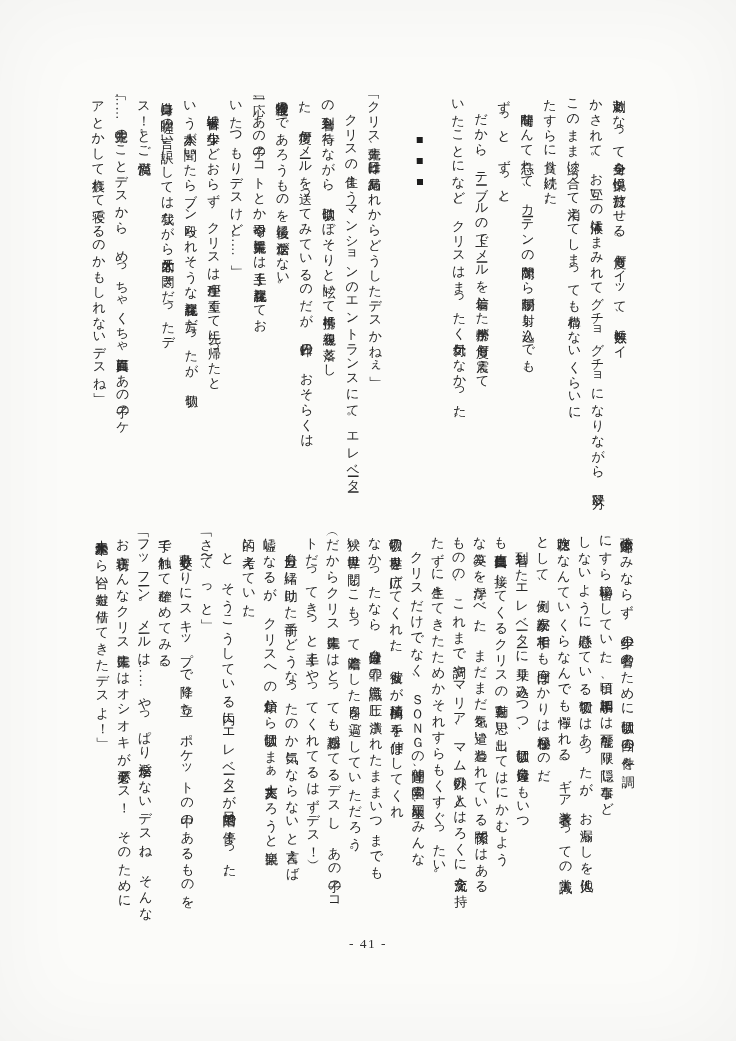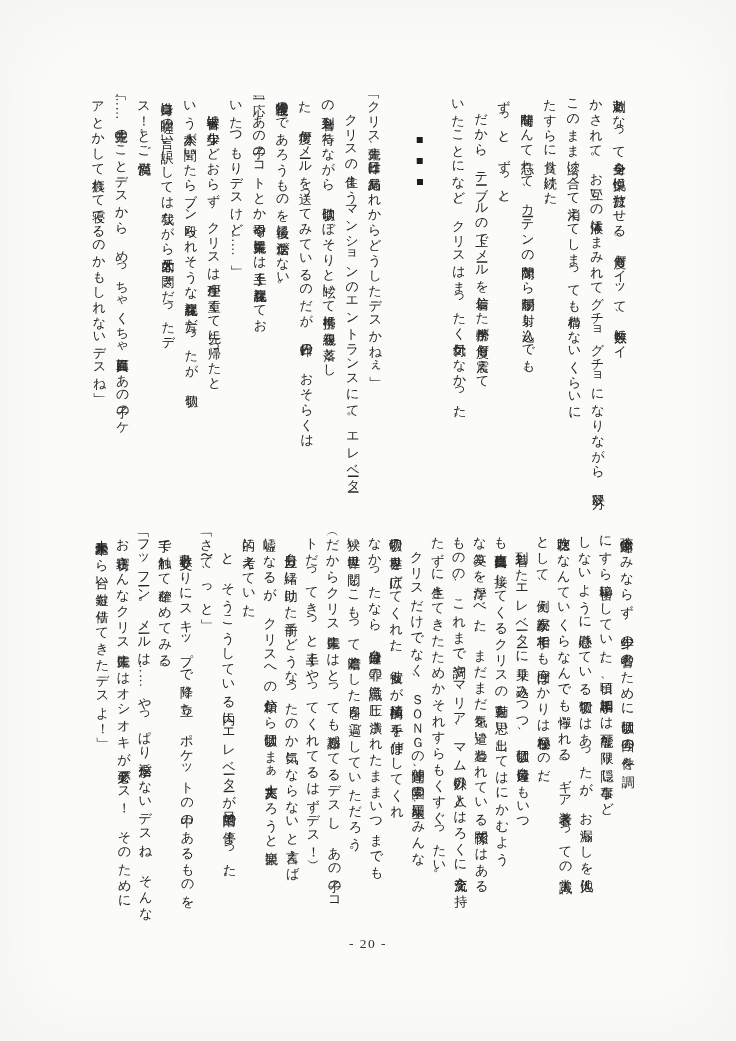--- a/index.html
+++ b/index.html
@@ -109,14 +109,14 @@
         <p>「さ〜て、っと」</p>
         <p>　鼻歌交じりにスキップで降り立ち、ポケットの中のあるものを</p>
         <p>手で触れて確かめてみる。</p>
         <p>「フッフーン。メールは……やっぱり返信がないデスね。そんな</p>
         <p>お寝坊さんなクリス先輩にはオシオキが必要デス！　そのために</p>
         <p>未来先輩から合い鍵も借りてきたデスよ！」</p>
       </section>
 
   </div>
 
-  <div class="page-number">- 20 -</div>
+  <div class="page-number">- 41 -</div>
 </div>
 
 </body></html>

